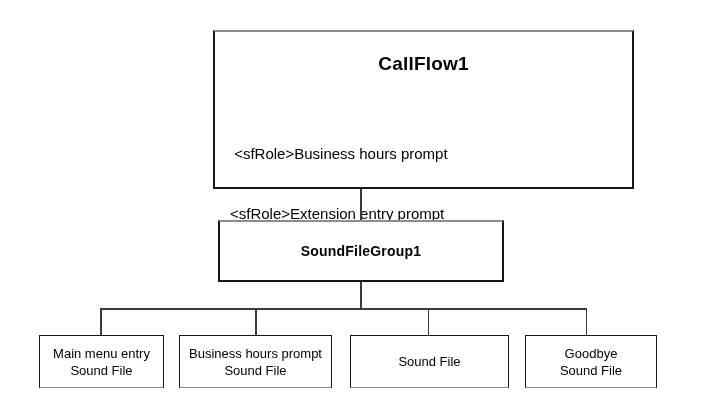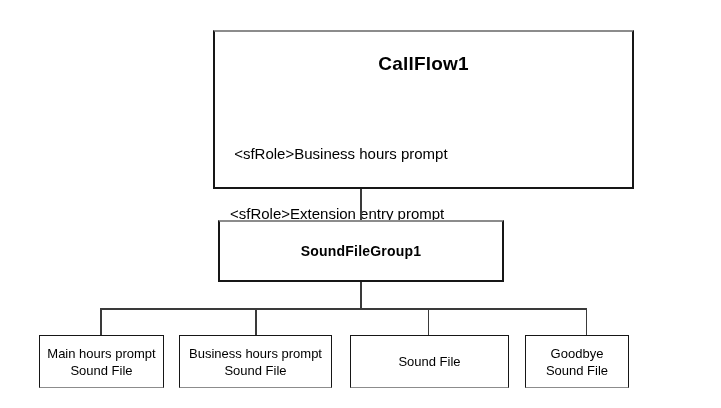--- a/index.html
+++ b/index.html
@@ -67,21 +67,21 @@
     flex-direction: column;
     align-items: center;
     justify-content: center;
     text-align: center;
     font-size: 13px;
     line-height: 17px;
   }
   .leaf-1 { left: 39px;  width: 125px; }
   .leaf-2 { left: 179px; width: 153px; }
   .leaf-3 { left: 350px; width: 159px; }
-  .leaf-4 { left: 525px; width: 104px; }
+  .leaf-4 { left: 525px; width: 132px; }
   
   .conn {
     position: absolute;
     background: var(--connector, #3a3a3a);
   }
   .conn-v { width: 1.5px; }
   .conn-h { height: 1.5px; }
   .stem-top    { left: 360px;   top: 189px; height: 31px; }
   .stem-mid    { left: 360px;   top: 282px; height: 27px; }
   .hbar        { left: 100px;   top: 308px; width: 487px; }
@@ -111,21 +111,21 @@
   </div>
 
   <div class="conn conn-v stem-mid"></div>
   <div class="conn conn-h hbar"></div>
   <div class="conn conn-v drop-1"></div>
   <div class="conn conn-v drop-2"></div>
   <div class="conn conn-v drop-3"></div>
   <div class="conn conn-v drop-4"></div>
 
   <div class="leaf leaf-1">
-    <div>Main hours prompt</div>
+    <div>Main menu entry</div>
     <div>Sound File</div>
   </div>
   <div class="leaf leaf-2">
     <div>Business hours prompt</div>
     <div>Sound File</div>
   </div>
   <div class="leaf leaf-3">
     <div>Sound File</div>
   </div>
   <div class="leaf leaf-4">

